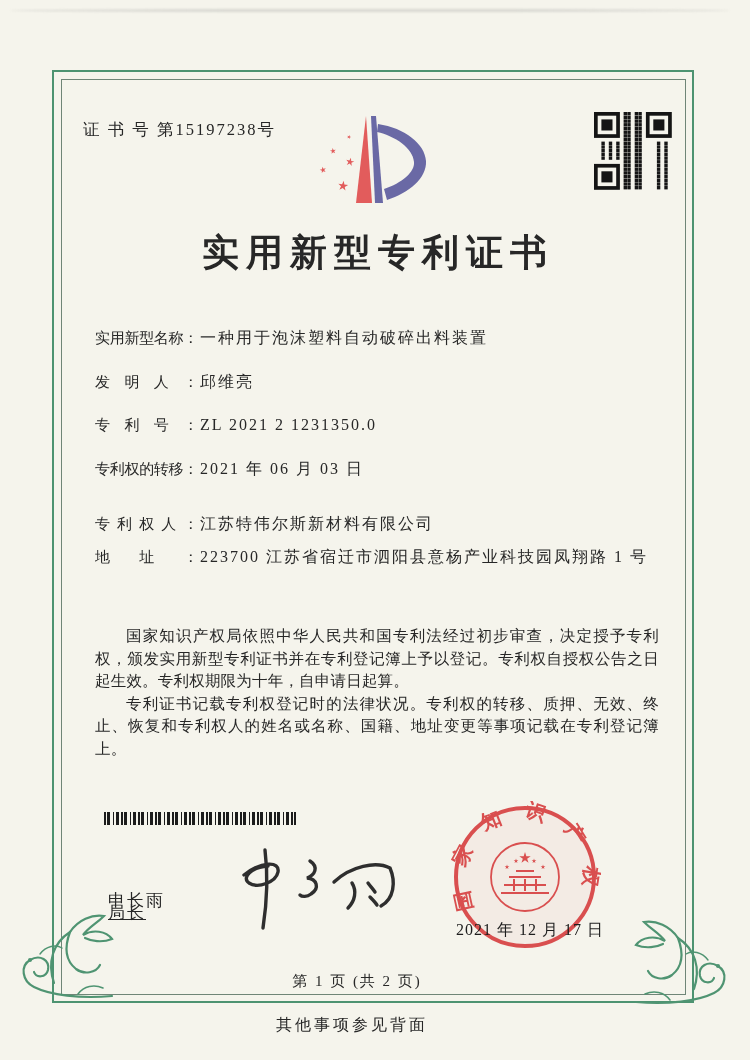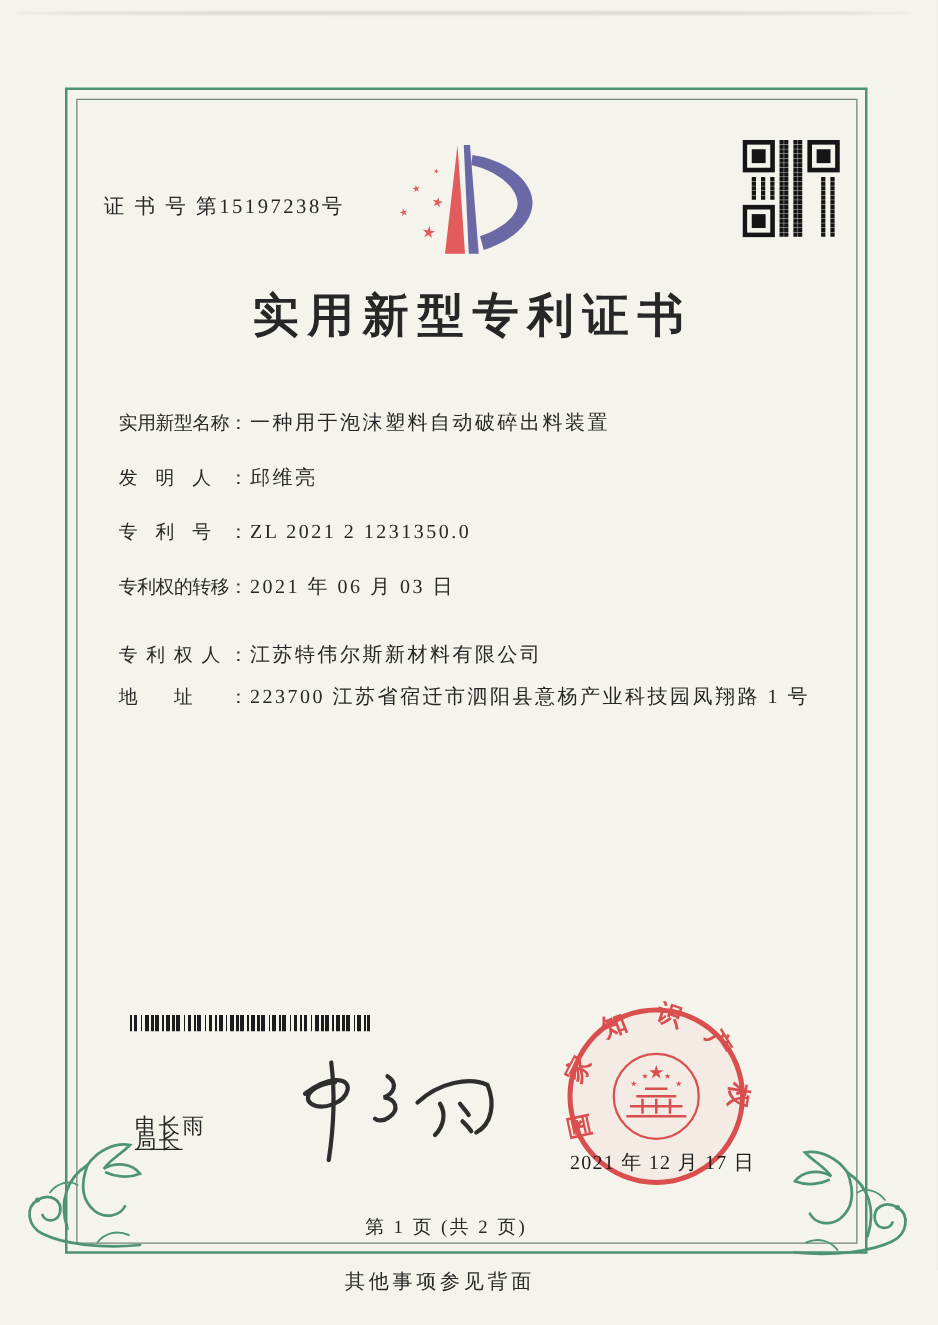--- a/index.html
+++ b/index.html
@@ -7,21 +7,21 @@
     position:relative;width:750px;height:1060px;margin:0 auto;
     background:#f5f4ec;overflow:hidden;
     font-family:"Liberation Serif","DejaVu Serif",serif;color:#272727;
   }
   .abs{position:absolute;}
   
   .scan-edge{left:10px;top:9px;width:720px;height:3px;background:rgba(145,145,145,.28);filter:blur(1px);border-radius:50%;}
   
   .frame-outer{left:52px;top:70px;width:642px;height:933px;border:2.5px solid #4d9371;box-sizing:border-box;}
   .frame-inner{left:61px;top:79px;width:625px;height:916px;border:1px solid #6f8577;box-sizing:border-box;}
-  .cert-no{left:83px;top:119px;font-size:16.5px;letter-spacing:2px;margin-top:35px;}
+  .cert-no{left:83px;top:119px;font-size:16.5px;letter-spacing:2px;}
   .logo{left:287px;top:106px;}
   .qr{left:594px;top:112px;}
   .title{left:52px;top:228px;width:645px;margin:0;text-align:center;font-size:37px;font-weight:bold;letter-spacing:7px;text-indent:7px;}
   .field-row{left:95px;width:565px;height:24px;font-size:16px;white-space:nowrap;}
   .flabel{display:inline-block;width:103px;font-size:15px;letter-spacing:-0.3px;text-align:justify;text-align-last:justify;vertical-align:baseline;}
   .fvalue{letter-spacing:2px;padding-left:2px;}
   .grant-pair{position:absolute;left:293px;top:0;}
   .glabel{letter-spacing:1.5px;}
   .legal{left:95px;top:625px;width:564px;font-size:15.5px;line-height:22.6px;text-align:justify;letter-spacing:0.2px;}
   .legal p{margin:0;text-indent:2em;}
@@ -235,20 +235,24 @@
   <div class="abs field-row" style="top:459px">
     <span class="flabel">专利权的转移：</span><span class="fvalue">2021 年 06 月 03 日</span>
   </div>
   <div class="abs field-row" style="top:514px">
     <span class="flabel">专利权人：</span><span class="fvalue">江苏特伟尔斯新材料有限公司</span>
   </div>
   <div class="abs field-row" style="top:547px">
     <span class="flabel">地址：</span><span class="fvalue">223700 江苏省宿迁市泗阳县意杨产业科技园凤翔路 1 号</span>
   </div>
 
+  <div class="abs legal">
+    <p>国家知识产权局依照中华人民共和国专利法经过初步审查，决定授予专利权，颁发实用新型专利证书并在专利登记簿上予以登记。专利权自授权公告之日起生效。专利权期限为十年，自申请日起算。</p>
+    <p>专利证书记载专利权登记时的法律状况。专利权的转移、质押、无效、终止、恢复和专利权人的姓名或名称、国籍、地址变更等事项记载在专利登记簿上。</p>
+  </div>
 
   <div class="abs barcode"></div>
 
   <div class="abs signer-title">局长</div>
   <div class="abs signer-name">申长雨</div>
 
   <svg class="abs sig" width="185" height="98" viewBox="0 0 185 98">
     <g fill="none" stroke="#2e2e2e" stroke-width="3.4" stroke-linecap="round">
       <path d="M 26,35 C 44,21 62,21 60,32 C 58,42 40,49 31,43 C 23,37 34,27 50,26"></path>
       <path d="M 47,10 C 50,34 49,62 45,88"></path>

